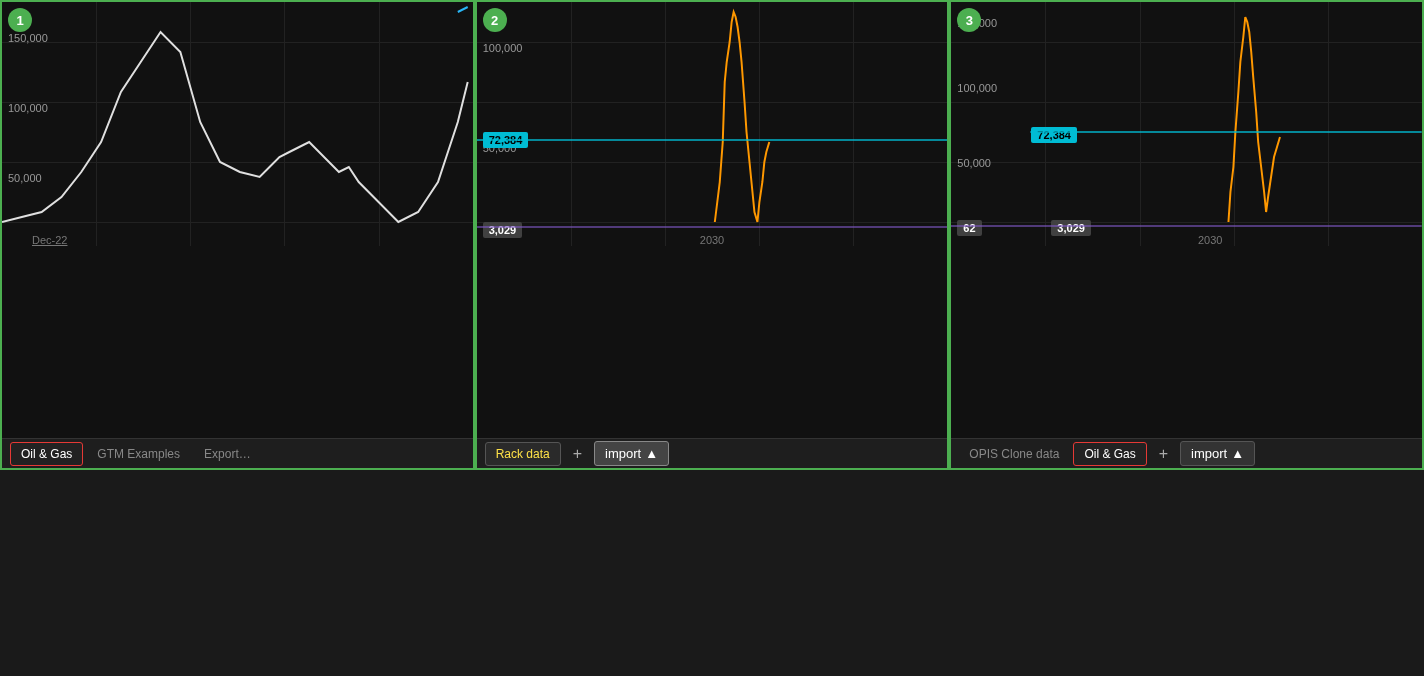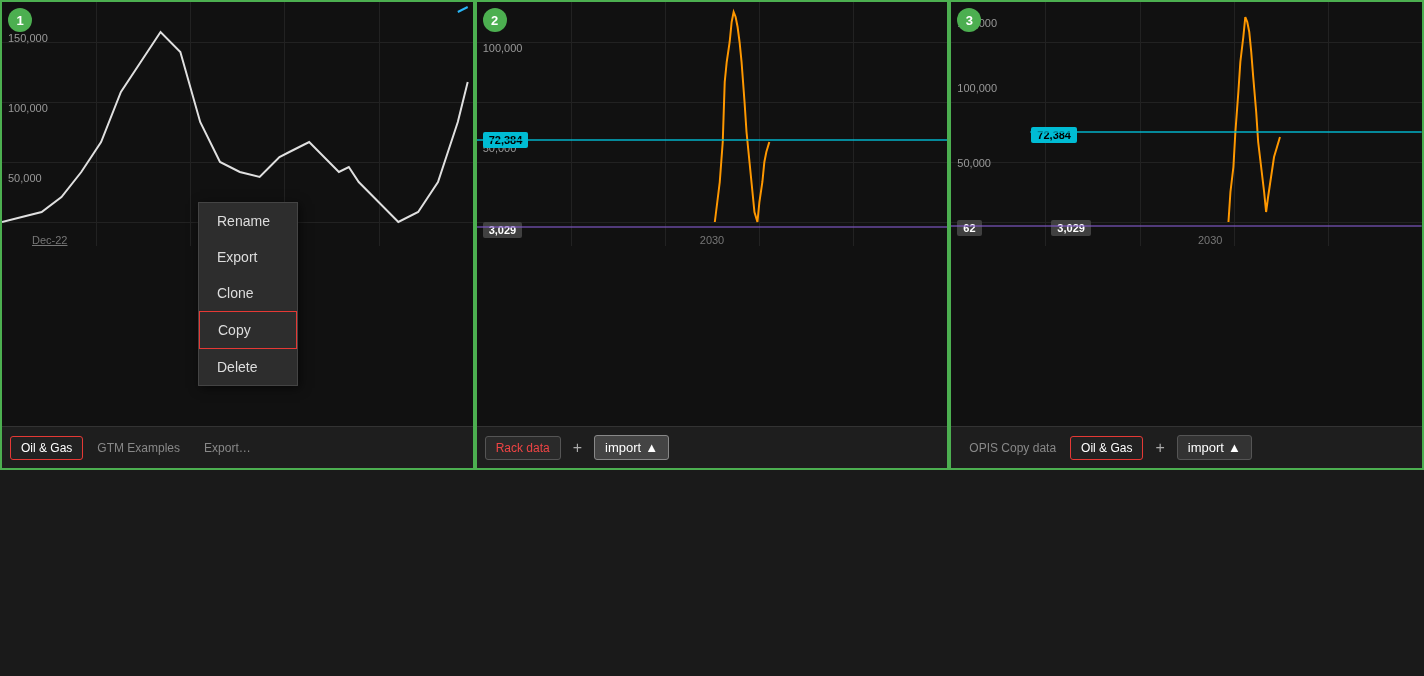--- a/index.html
+++ b/index.html
@@ -72,39 +72,39 @@
       width: 100%;
       height: 100%;
     }
 
     
     .tab-bar {
       position: absolute;
       bottom: 0;
       left: 0;
       right: 0;
-      height: 42px;
+      height: 30px;
       background: #1e1e1e;
       display: flex;
       align-items: center;
       padding: 0 8px;
       gap: 4px;
       border-top: 1px solid #333;
     }
 
     .tab-item {
       color: #888;
       font-size: 12px;
       padding: 4px 10px;
       cursor: pointer;
       white-space: nowrap;
     }
 
     .tab-item.active {
-      color: #ef4444;
+      color: #fde047;
       background: #2a2a2a;
       border: 1px solid #555;
       border-radius: 3px;
     }
 
     .tab-item.highlighted {
       border: 1.5px solid #e53935;
       color: #fff;
       background: #222;
       border-radius: 3px;
@@ -250,27 +250,20 @@
         <polyline points="
           0,220 20,215 40,210 60,195 80,170 100,140 120,90 140,60 160,30 180,50 200,120 220,160 240,170 260,175 270,165 280,155 290,150 300,145 310,140 330,160 340,170 350,165 360,180 380,200 400,220 420,210 440,180 460,120 470,80
         " fill="none" stroke="#e0e0e0" stroke-width="2"></polyline>
 
         <polyline points="460,10 470,5" fill="none" stroke="#29b6f6" stroke-width="2"></polyline>
       </svg>
 
       <span class="x-axis-label" style="left:30px;text-decoration:underline;">Dec-22</span>
     </div>
 
-    <div class="context-menu">
-      <div class="context-menu-item">Rename</div>
-      <div class="context-menu-item">Export</div>
-      <div class="context-menu-item">Clone</div>
-      <div class="context-menu-item highlighted">Copy</div>
-      <div class="context-menu-item">Delete</div>
-    </div>
 
     <div class="tab-bar">
       <div class="tab-item highlighted oil-gas-tab">Oil &amp; Gas</div>
       <div class="tab-item">GTM Examples</div>
       <div class="tab-item">Export…</div>
     </div>
   </div>
 
   <div class="panel active-green">
     <div class="panel-number">2</div>
@@ -344,21 +337,21 @@
 
         <polyline points="80,130 475,130" fill="none" stroke="#00bcd4" stroke-width="2" opacity="0.7"></polyline>
 
         <polyline points="0,224 475,224" fill="none" stroke="#7e57c2" stroke-width="1.5" opacity="0.8"></polyline>
       </svg>
 
       <span class="x-axis-label" style="left:55%;transform:translateX(-50%);">2030</span>
     </div>
 
     <div class="tab-bar">
-      <div class="tab-item">OPIS Copy data</div>
+      <div class="tab-item">OPIS Clone data</div>
       <div class="tab-item highlighted">Oil &amp; Gas</div>
       <span class="add-tab-btn">+</span>
       <button class="import-btn">
         <span>import</span>
         <span>▲</span>
       </button>
     </div>
   </div>
 
 </div>

